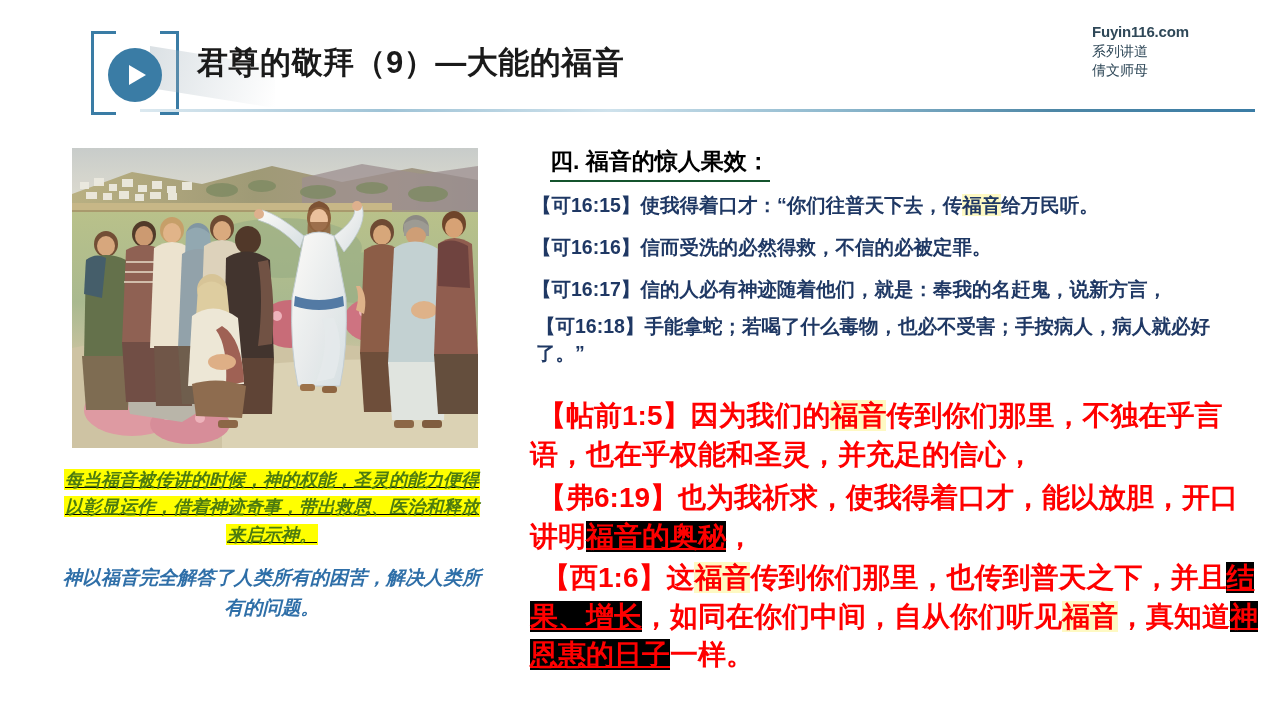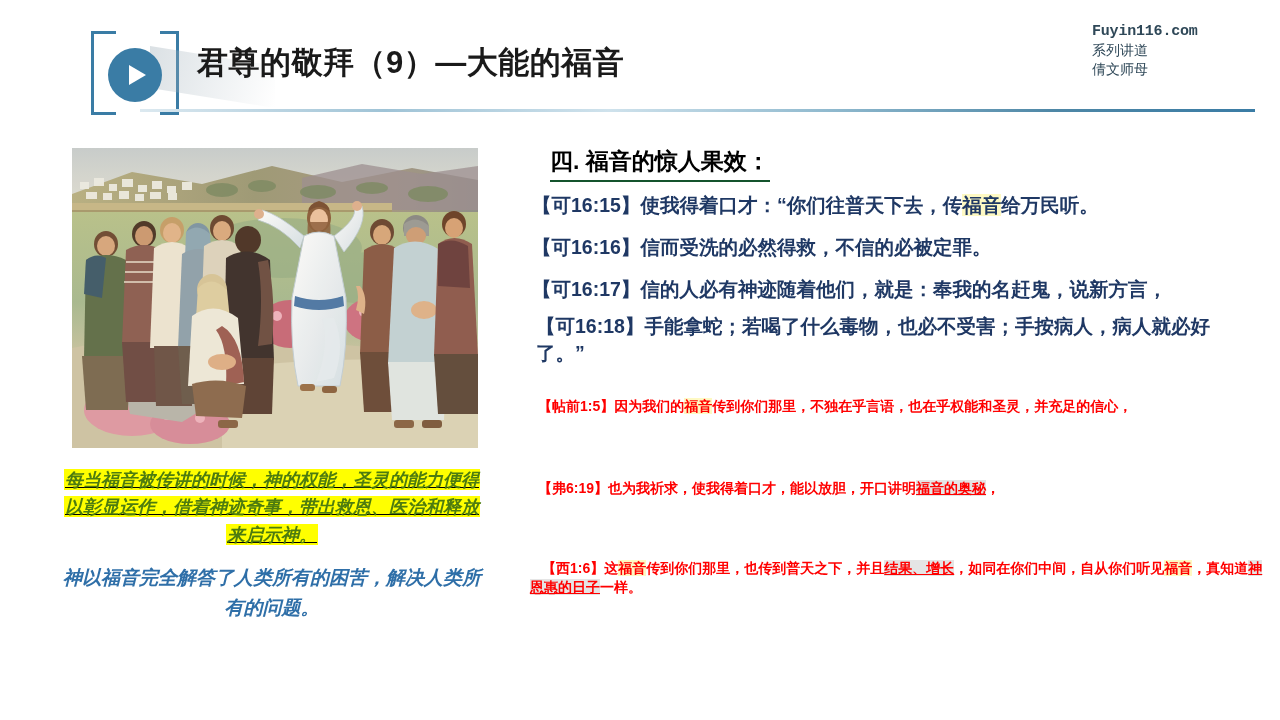--- a/index.html
+++ b/index.html
@@ -96,21 +96,20 @@
 
   
   #brand {
     position: absolute;
     right: 28px;
     top: 22px;
     text-align: left;
     color: #2f4858;
     line-height: 1.35;
     width: 160px;
-    font-family: Liberation Mono, monospace;
   }
   #brand .brand-site {
     font-size: 15px;
     font-weight: bold;
     letter-spacing: -0.2px;
   }
   #brand .brand-line {
     font-size: 14px;
   }
 
@@ -174,29 +173,29 @@
     padding-bottom: 3px;
     display: inline-block;
   }
 
   .verse {
     position: absolute;
     font-weight: bold;
     line-height: 1.38;
   }
   .verse.navy { color: #1f3864; font-size: 19.5px; }
-  .verse.red  { color: #ff0000; font-size: 14px; }
+  .verse.red  { color: #ff0000; font-size: 28px; }
 
   .cy {
     background: #fef9c3;
     box-decoration-break: clone;
     -webkit-box-decoration-break: clone;
   }
   .cyu {
-    background: #e5e5e5;
+    background: #000000;
     text-decoration: underline;
     box-decoration-break: clone;
     -webkit-box-decoration-break: clone;
   }
 
   #v-mk1615 { left: 532px; top: 192px; width: 720px; }
   #v-mk1616 { left: 532px; top: 234px; width: 720px; }
   #v-mk1617 { left: 532px; top: 276px; width: 730px; }
   #v-mk1618 { left: 536px; top: 313px; width: 716px; }
   #v-th15   { left: 530px; top: 397px; width: 730px; text-indent: 8px; }

